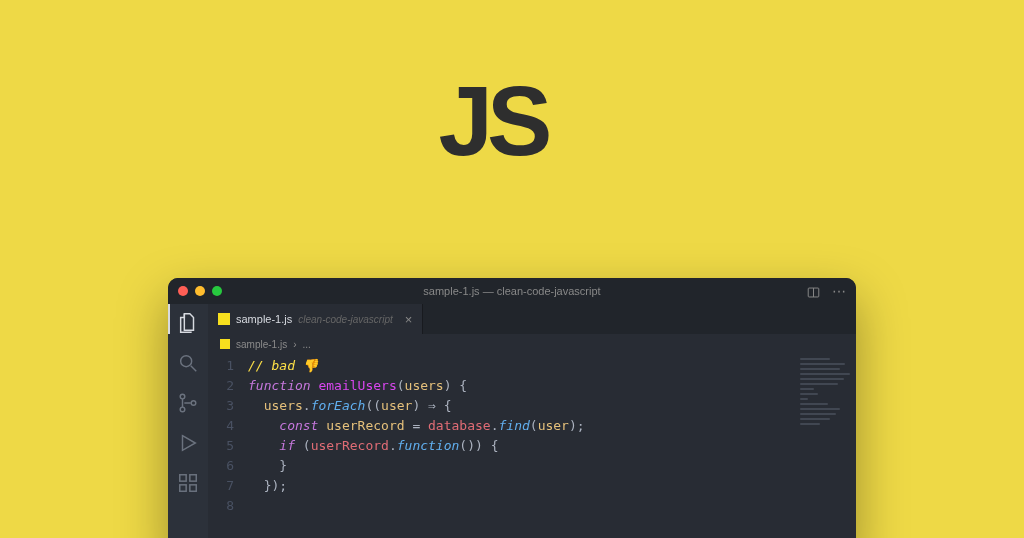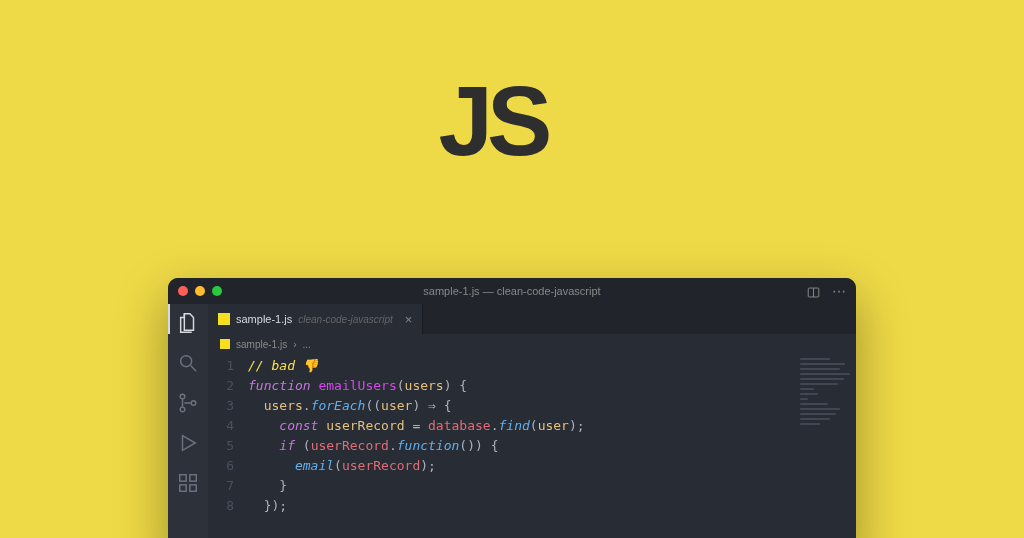--- a/index.html
+++ b/index.html
@@ -272,21 +272,20 @@
             <div>6</div>
             <div>7</div>
             <div>8</div>
           </div>
         <div class="code-content" id="code-content">
             <div><span></span><span class="tok-comment">// bad 👎</span></div>
             <div><span></span><span class="tok-keyword">function </span><span class="tok-func">emailUsers</span><span class="tok-plain">(</span><span class="tok-param">users</span><span class="tok-plain">) {</span></div>
             <div><span>  </span><span class="tok-param">users</span><span class="tok-plain">.</span><span class="tok-method">forEach</span><span class="tok-plain">((</span><span class="tok-param">user</span><span class="tok-plain">) ⇒ {</span></div>
             <div><span>    </span><span class="tok-keyword">const </span><span class="tok-var">userRecord</span><span class="tok-plain"> = </span><span class="tok-prop">database</span><span class="tok-plain">.</span><span class="tok-method">find</span><span class="tok-plain">(</span><span class="tok-param">user</span><span class="tok-plain">);</span></div>
             <div><span>    </span><span class="tok-keyword">if </span><span class="tok-plain">(</span><span class="tok-prop">userRecord</span><span class="tok-plain">.</span><span class="tok-method">function</span><span class="tok-plain">()) {</span></div>
-            <div><span>      </span><span class="tok-method">email</span><span class="tok-plain">(</span><span class="tok-prop">userRecord</span><span class="tok-plain">);</span></div>
             <div><span>    </span><span class="tok-plain">}</span></div>
             <div><span>  </span><span class="tok-plain">});</span></div>
           </div>
       </div>
 
       <div class="minimap" id="minimap">
           <div class="minimap-line" style="width: 30px;"></div>
           <div class="minimap-line" style="width: 45px;"></div>
           <div class="minimap-line" style="width: 40px;"></div>
           <div class="minimap-line" style="width: 50px;"></div>

